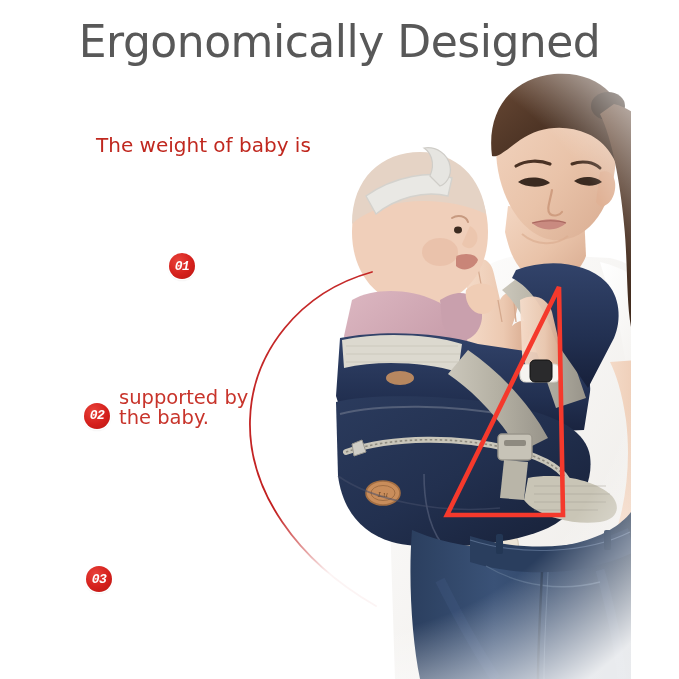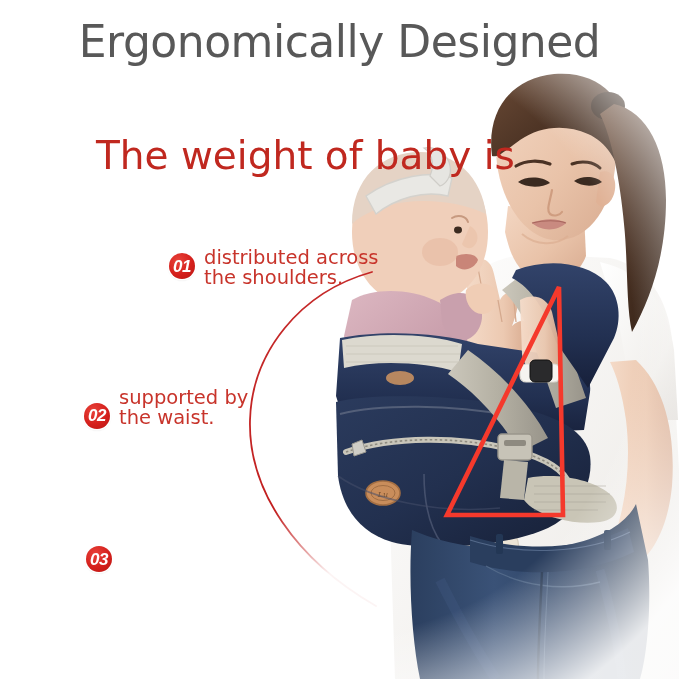--- a/index.html
+++ b/index.html
@@ -3,21 +3,21 @@
 <meta charset="utf-8">
 <title>Ergonomically Designed</title>
 <style>
   html, body {
     margin: 0;
     padding: 0;
     background: #ffffff;
   }
   #root {
     position: relative;
-    width: 679px;
+    width: 631px;
     height: 679px;
     background: #ffffff;
     overflow: hidden;
     font-family: "DejaVu Sans", "Liberation Sans", sans-serif;
   }
 
   
   #page-title {
     position: absolute;
     left: 0;
@@ -28,21 +28,21 @@
     font-size: 44px;
     font-weight: 400;
     letter-spacing: -0.5px;
     color: #585858;
     white-space: nowrap;
   }
   #subtitle {
     position: absolute;
     left: 96px;
     top: 133px;
-    font-size: 39px;
+    font-size: 20px;
     font-weight: 400;
     color: #c0281f;
     letter-spacing: 0px;
     white-space: nowrap;
   }
 
   
   #photo {
     position: absolute;
     left: 0;
@@ -64,41 +64,41 @@
     width: 26px;
     height: 26px;
     border-radius: 50%;
     background: radial-gradient(circle at 36% 30%, #e8423a 0%, #d5201c 55%, #b81612 100%);
     box-shadow: 0 0 0 1.5px #ffffff, 0 1px 2px rgba(0,0,0,0.22);
     display: flex;
     align-items: center;
     justify-content: center;
   }
   .badge-num {
-    font-family: Liberation Sans, sans-serif;
+    font-family: Liberation Mono, monospace;
     font-style: italic;
     font-weight: bold;
-    font-size: 17px;
+    font-size: 13px;
     color: #ffffff;
     line-height: 1;
     letter-spacing: -0.5px;
   }
   .callout-text {
     font-size: 19.5px;
     line-height: 1.04;
     color: #c8342b;
     white-space: pre-line;
     letter-spacing: 0px;
   }
 
   #callout-01 { left: 169px; top: 248px; align-items: flex-start; }
   #callout-01 .badge { margin-top: 5px; }
   #callout-02 { left: 84px; top: 388px; align-items: flex-end; }
   #callout-02 .badge { margin-top: 4px; }
-  #callout-03 { left: 86px; top: 542px; align-items: flex-start; }
+  #callout-03 { left: 86px; top: 562px; align-items: flex-start; }
   #callout-03 .badge { margin-top: 4px; }
 
   
   #overlay-svg {
     position: absolute;
     left: 0;
     top: 0;
     width: 679px;
     height: 679px;
     pointer-events: none;
@@ -331,30 +331,28 @@
 
     <path d="M 372 272 C 300 292 252 352 250 420 C 248 490 296 560 376 606" fill="none" stroke="url(#arcFade)" stroke-width="1.8" stroke-linecap="round"></path>
 
     <polygon points="559,287 447,515 563,515" fill="none" stroke="#f5392c" stroke-width="4.6" stroke-linejoin="miter"></polygon>
   </svg>
 
   <div class="callout" id="callout-01">
     <span class="badge">
       <span class="badge-num">01</span>
     </span>
-    <span class="callout-text">distributed across
-the shoulders.</span>
   </div>
 
   <div class="callout" id="callout-02">
     <span class="badge">
       <span class="badge-num">02</span>
     </span>
     <span class="callout-text">supported by
-the waist.</span>
+the baby.</span>
   </div>
 
   <div class="callout" id="callout-03">
     <span class="badge">
       <span class="badge-num">03</span>
     </span>
   </div>
 
 </div>
 

